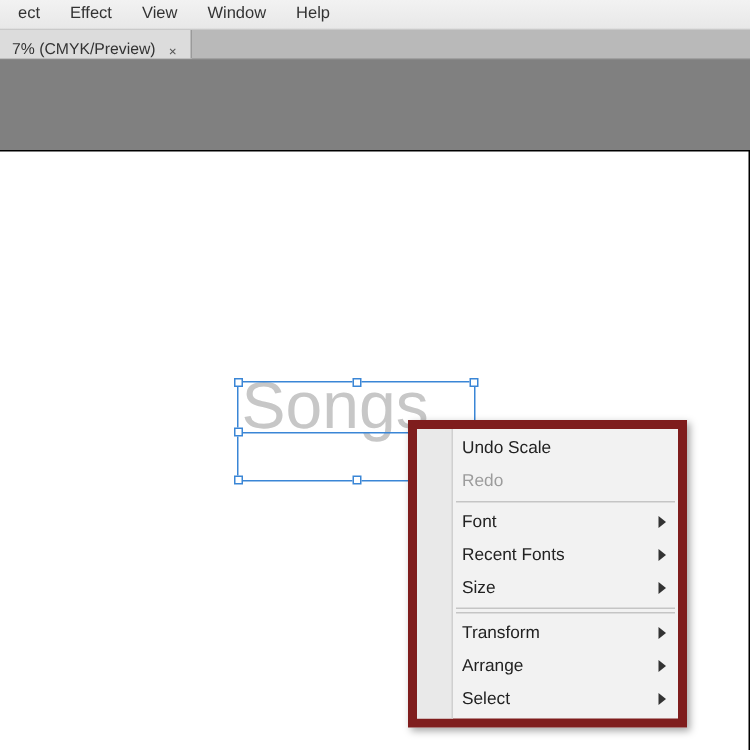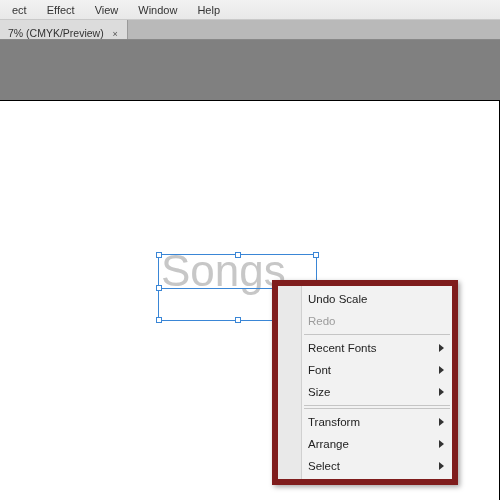--- a/index.html
+++ b/index.html
@@ -5,21 +5,21 @@
   * { margin: 0; padding: 0; box-sizing: border-box; font-family: "Segoe UI", Tahoma, Arial, sans-serif; }
   html, body { width: 500px; height: 500px; overflow: hidden; }
   body { background: #fff; }
 
   
   .menubar {
     height: 20px;
     background: linear-gradient(#f2f2f2, #e8e8e8);
     border-bottom: 1px solid #c9c9c9;
     display: flex;
-    align-items: center;
+    align-items: flex-end;
     font-size: 11px;
     color: #333;
     padding-left: 2px;
   }
   .menubar .menu-item { padding: 0 10px; line-height: 20px; }
 
   
   .tabstrip {
     height: 20px;
     background: #b9b9b9;
@@ -193,25 +193,25 @@
     <div class="icon-col"></div>
     <div class="cm-list">
       <div class="cm-item">
         <span>Undo Scale</span>
       </div>
       <div class="cm-item disabled">
         <span>Redo</span>
       </div>
       <div class="cm-sep"></div>
       <div class="cm-item">
+        <span>Font</span>
+        <span class="arrow"></span>
+      </div>
+      <div class="cm-item">
         <span>Recent Fonts</span>
-        <span class="arrow"></span>
-      </div>
-      <div class="cm-item">
-        <span>Font</span>
         <span class="arrow"></span>
       </div>
       <div class="cm-item">
         <span>Size</span>
         <span class="arrow"></span>
       </div>
       <div class="cm-sep"></div>
       <div class="cm-sep"></div>
       <div class="cm-item">
         <span>Transform</span>

